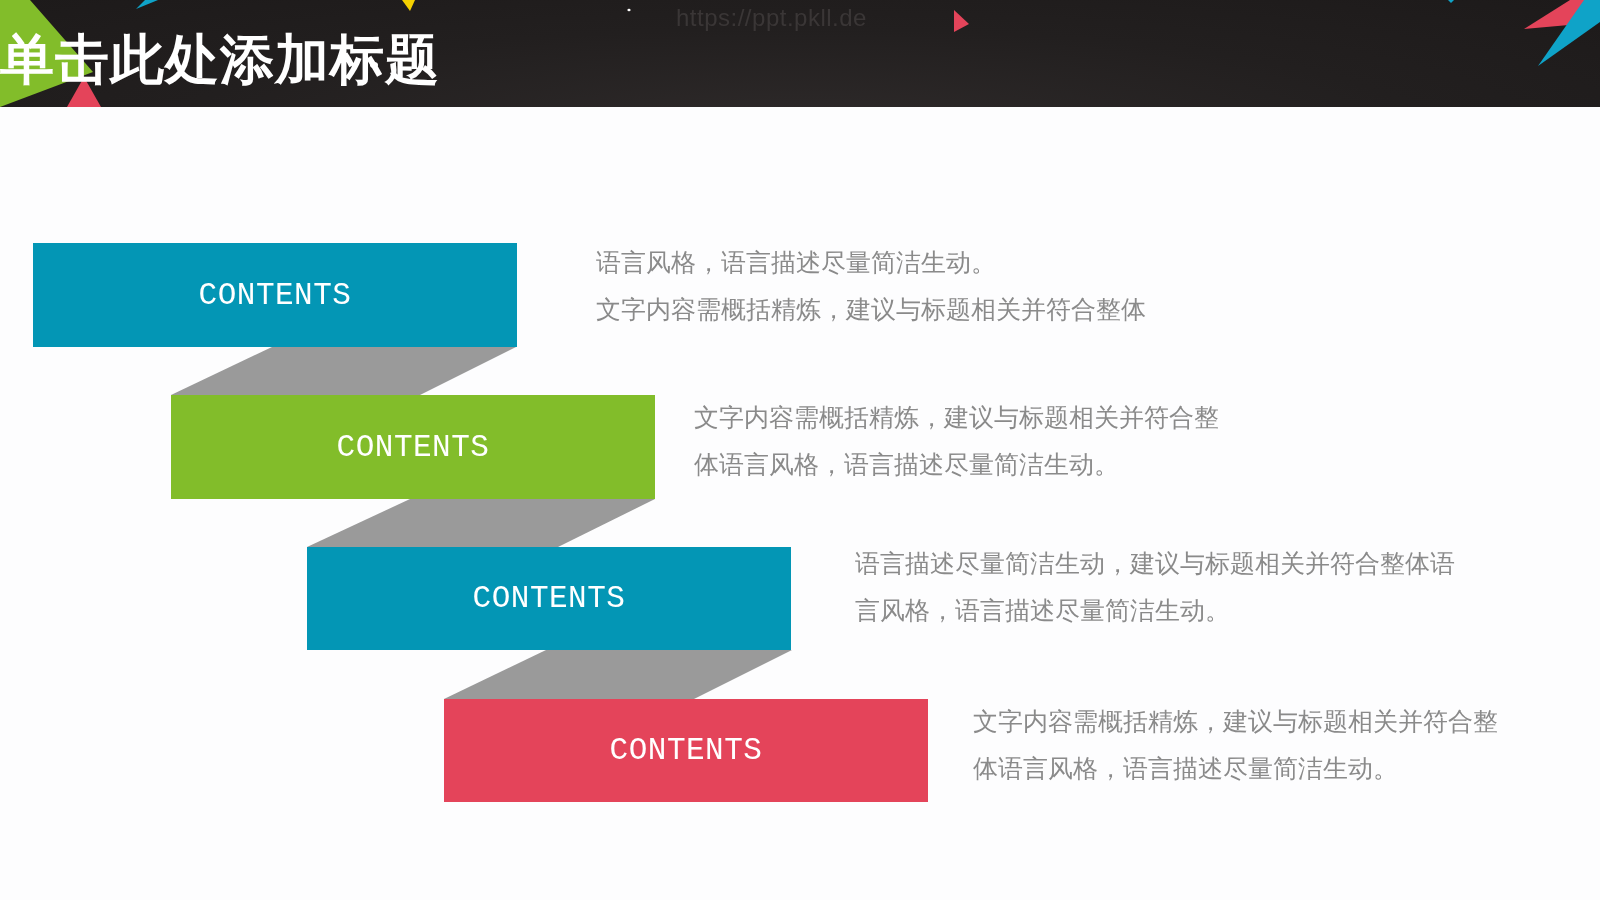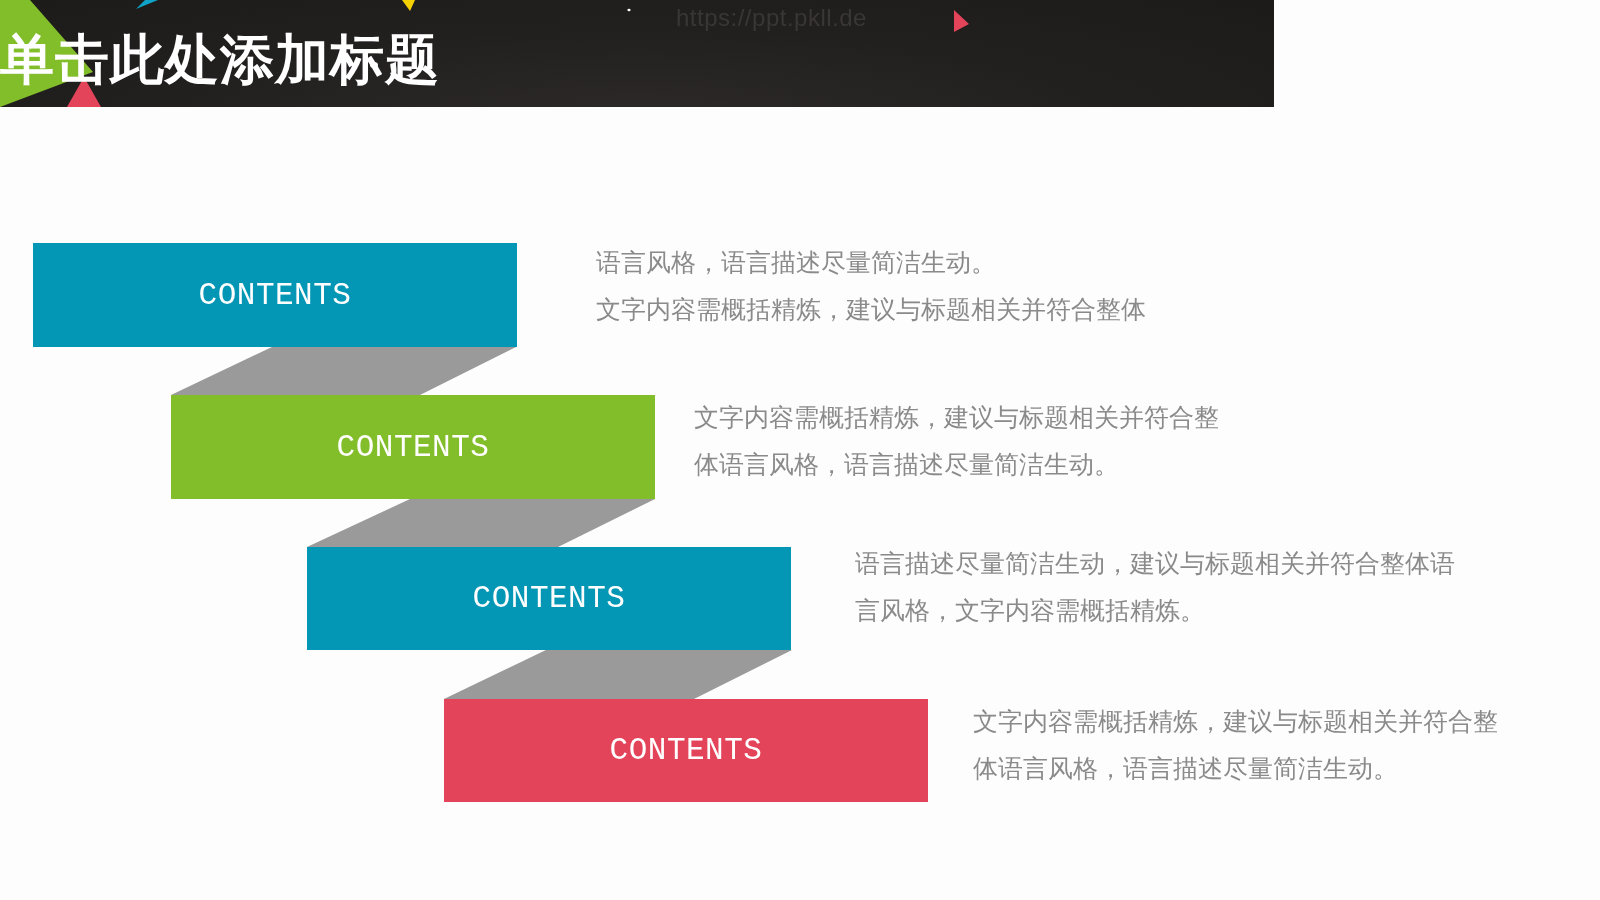--- a/index.html
+++ b/index.html
@@ -2,21 +2,21 @@
 <html><head>
 <meta charset="utf-8">
 <style>
   html, body { margin: 0; padding: 0; }
   body {
     width: 1600px; height: 900px; position: relative; overflow: hidden;
     background: #fdfdfe;
     font-family: "Liberation Sans", "DejaVu Sans", sans-serif;
   }
   .header {
-    position: absolute; left: 0; top: 0; width: 1274px; height: 107px;
+    position: absolute; left: 0; top: 0; width: 1600px; height: 107px;
     background: radial-gradient(ellipse at 50% 120%, #2e2a2a 0%, #221f1f 55%, #1d1a1a 100%);
     overflow: hidden;
   }
   .header svg.deco { position: absolute; left: 0; top: 0; }
   .watermark {
     position: absolute; left: 676px; top: 4px; font-size: 24px; color: #3a3636;
     letter-spacing: 0.5px; font-family: "Liberation Sans", sans-serif;
   }
   .title {
     position: absolute; left: 0; top: 26px; width: 1600px; text-align: left;
@@ -85,18 +85,18 @@
 <div class="desc" style="left:596px; top:239px;">
   <div>语言风格，语言描述尽量简洁生动。</div>
   <div>文字内容需概括精炼，建议与标题相关并符合整体</div>
 </div>
 <div class="desc" style="left:694px; top:394px;">
   <div>文字内容需概括精炼，建议与标题相关并符合整</div>
   <div>体语言风格，语言描述尽量简洁生动。</div>
 </div>
 <div class="desc" style="left:855px; top:540px;">
   <div>语言描述尽量简洁生动，建议与标题相关并符合整体语</div>
-  <div>言风格，文字内容需概括精炼。</div>
+  <div>言风格，语言描述尽量简洁生动。</div>
 </div>
 <div class="desc" style="left:973px; top:698px;">
   <div>文字内容需概括精炼，建议与标题相关并符合整</div>
   <div>体语言风格，语言描述尽量简洁生动。</div>
 </div>
 
 </body></html>

